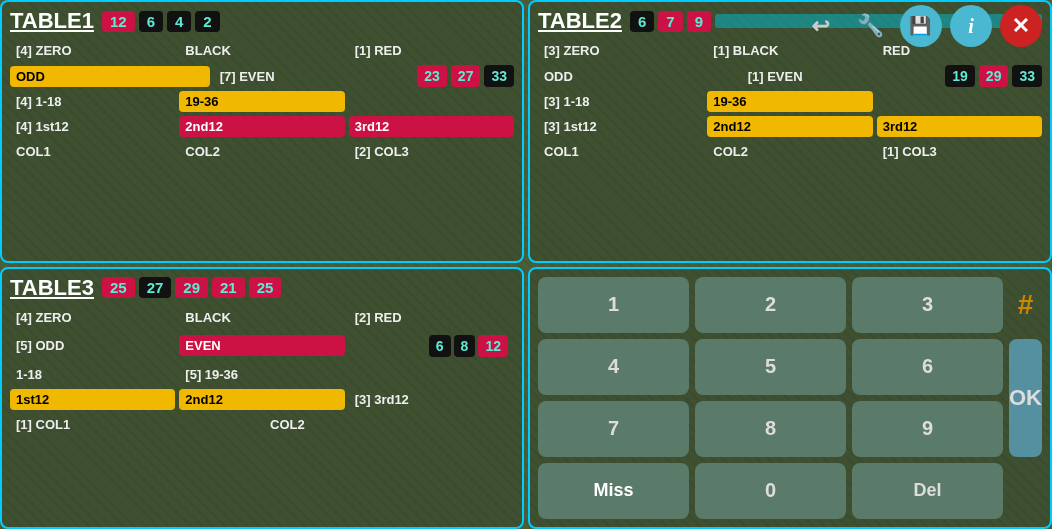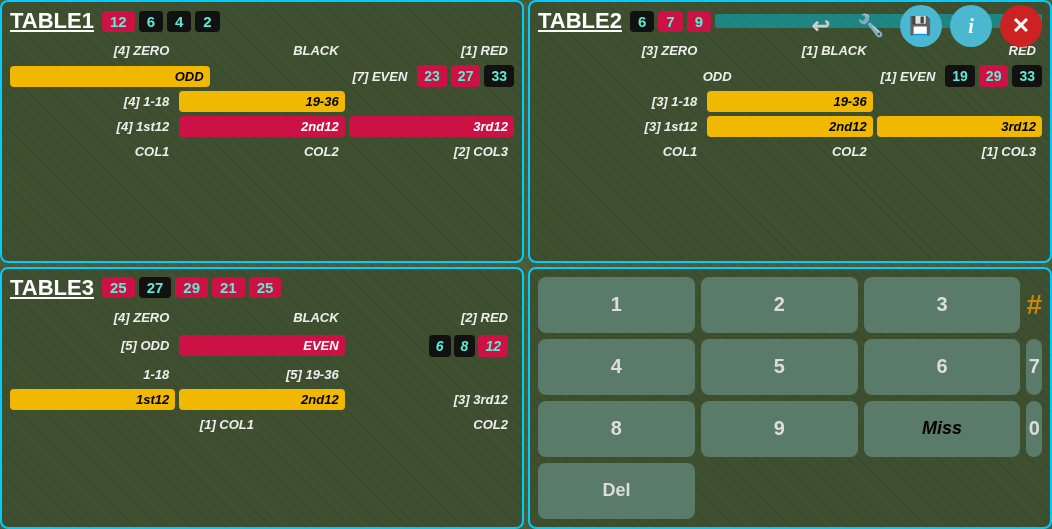--- a/index.html
+++ b/index.html
@@ -92,27 +92,26 @@
 
     
     .table-row {
       display: flex;
       align-items: center;
       gap: 4px;
     }
 
     .cell {
       flex: 1;
-      text-align: right;
+      text-align: left;
       padding: 3px 6px;
       border-radius: 4px;
       font-size: 13px;
       font-weight: bold;
       color: white;
-      font-style: italic;
     }
     .cell-transparent { background: transparent; color: #eee; }
     .cell-yellow { background: #f0b800; color: #000; }
     .cell-crimson { background: #cc1144; color: #fff; }
 
     
     .numpad-panel {
       border: 2px solid #00ccff;
       border-radius: 8px;
       padding: 8px;
@@ -160,23 +159,22 @@
       cursor: pointer;
       display: flex;
       align-items: center;
       justify-content: center;
       grid-row: span 2;
       grid-column: 4;
     }
 
     .miss-btn {
       background: #5a7a6a;
-      color: #000000;
+      color: #ffffff;
       font-size: 18px;
-      font-style: italic;
     }
     .del-btn {
       background: #5a7a6a;
       color: #ddd;
       font-size: 18px;
     }
   </style>
 </head>
 <body>
 
@@ -311,20 +309,21 @@
   <div class="numpad-panel">
 
     <button class="num-btn">1</button>
     <button class="num-btn">2</button>
     <button class="num-btn">3</button>
     <button class="hash-btn">#</button>
 
     <button class="num-btn">4</button>
     <button class="num-btn">5</button>
     <button class="num-btn">6</button>
+    <button class="ok-btn" style="grid-column:4;grid-row:2/4;">OK</button>
 
     <button class="num-btn">7</button>
     <button class="num-btn">8</button>
     <button class="num-btn">9</button>
 
     <button class="num-btn miss-btn">Miss</button>
     <button class="num-btn">0</button>
     <button class="num-btn del-btn">Del</button>
   </div>
 

